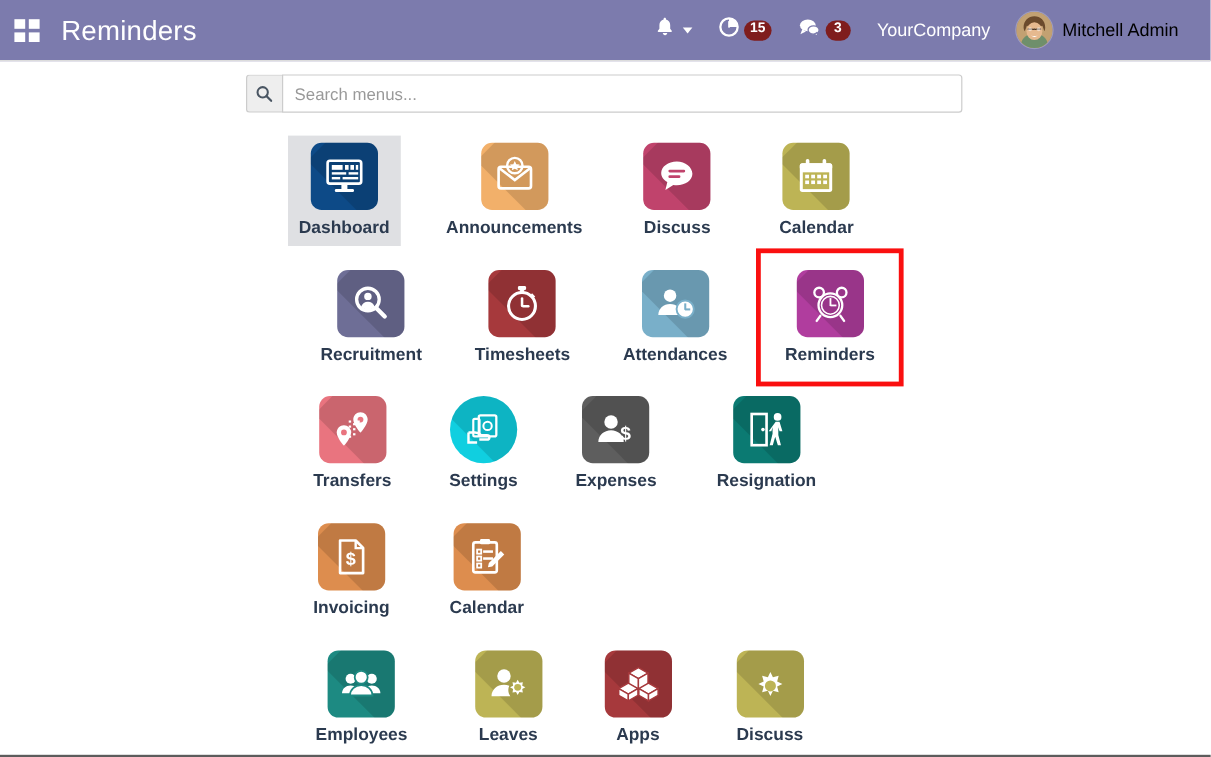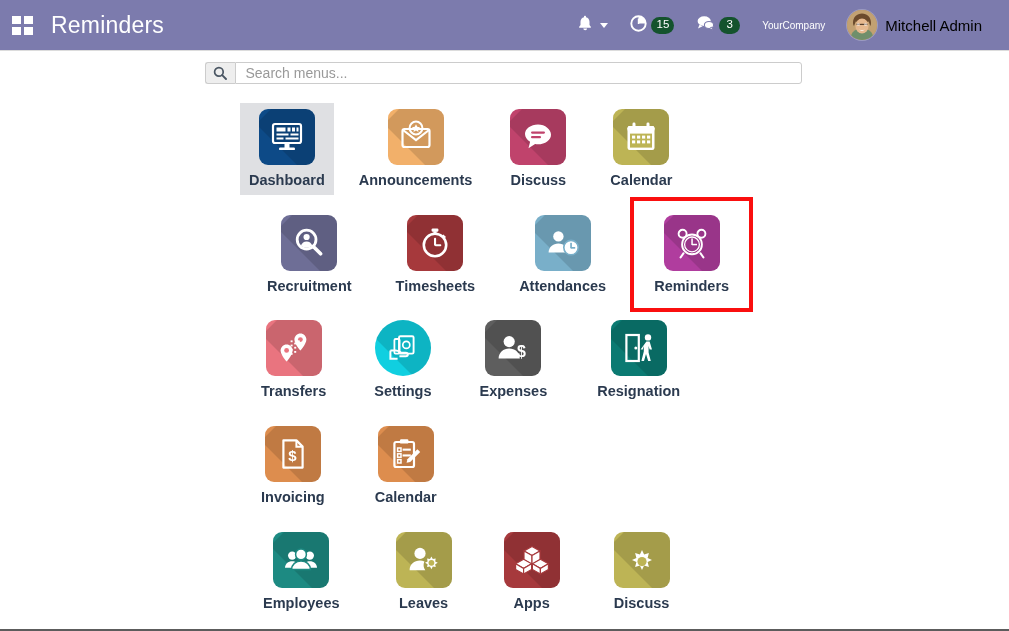--- a/index.html
+++ b/index.html
@@ -83,30 +83,30 @@
   .icon-badge-wrap { position: relative; display: flex; align-items: center; }
   .badge {
     display: inline-flex;
     align-items: center;
     justify-content: center;
     min-width: 21px;
     height: 17px;
     padding: 0 5px;
     margin-left: 4px;
     border-radius: 9px;
-    background: #14532d;
+    background: #7f1d1d;
     color: #ffffff;
     font-size: 11.5px;
-    font-weight: normal;
+    font-weight: bold;
     line-height: 1;
   }
 
   .company-name {
     color: #ffffff;
-    font-size: 10px;
+    font-size: 15px;
     white-space: nowrap;
   }
 
   .user-menu { display: flex; align-items: center; gap: 8px; padding-right: 4px; }
   .avatar {
     width: 30px; height: 30px;
     border-radius: 50%;
     overflow: hidden;
     background: #b08a5e;
     position: relative;
@@ -117,21 +117,21 @@
 
   
   .search-row {
     padding: 11px 0 0 0;
     display: flex;
     justify-content: center;
   }
   .search-group {
     display: flex;
     width: 597px;
-    height: 22px;
+    height: 32px;
     margin-left: -3px;
   }
   .search-prefix {
     width: 30px;
     display: flex;
     align-items: center;
     justify-content: center;
     background: #eeeeee;
     border: 1px solid #cccccc;
     border-right: none;
@@ -318,21 +318,21 @@
           <circle cx="5.9" cy="5.9" r="4.3" fill="none" stroke="#4a5663" stroke-width="1.7"></circle>
           <line x1="9.2" y1="9.2" x2="13" y2="13" stroke="#4a5663" stroke-width="1.9" stroke-linecap="round"></line>
         </svg>
       </div>
       <input class="search-input" type="text" placeholder="Search menus..." style="">
     </div>
   </div>
 
   <div class="apps-area">
     <div class="apps-inner" id="apps-inner">
-        <div class="app-row" style="margin-left: -4px;">
+        <div class="app-row" style="margin-left: -4px; gap: 13px;">
           <div class="app-item selected">
             <div class="app-icon" style="background: rgb(13, 74, 135);">
               <span class="longshadow"></span>
               <span style="position: relative; z-index: 2; display: block;">
                 <svg width="34" height="34" viewBox="0 0 34 34">
                   <rect x="3" y="4" width="28" height="19" rx="2" fill="none" stroke="#ffffff" stroke-width="2.2"></rect>
                   <rect x="6.5" y="7.5" width="9" height="4" fill="#ffffff"></rect>
                   <rect x="17.5" y="7.5" width="3" height="4" fill="#ffffff"></rect>
                   <rect x="22" y="7.5" width="3" height="4" fill="#ffffff"></rect>
                   <rect x="26.5" y="7.5" width="2" height="4" fill="#ffffff"></rect>

